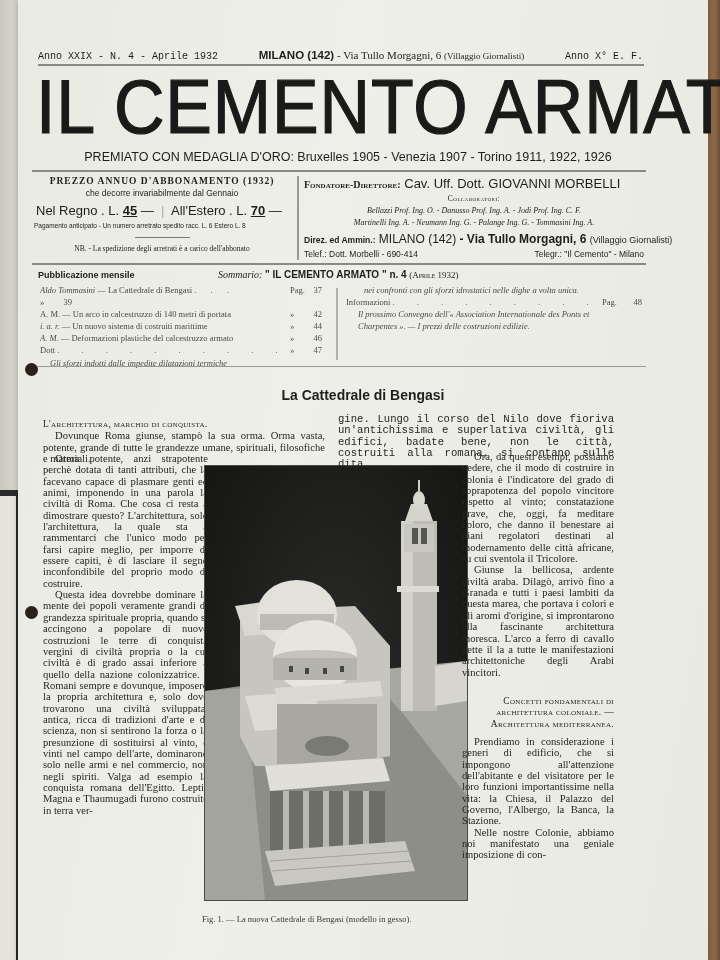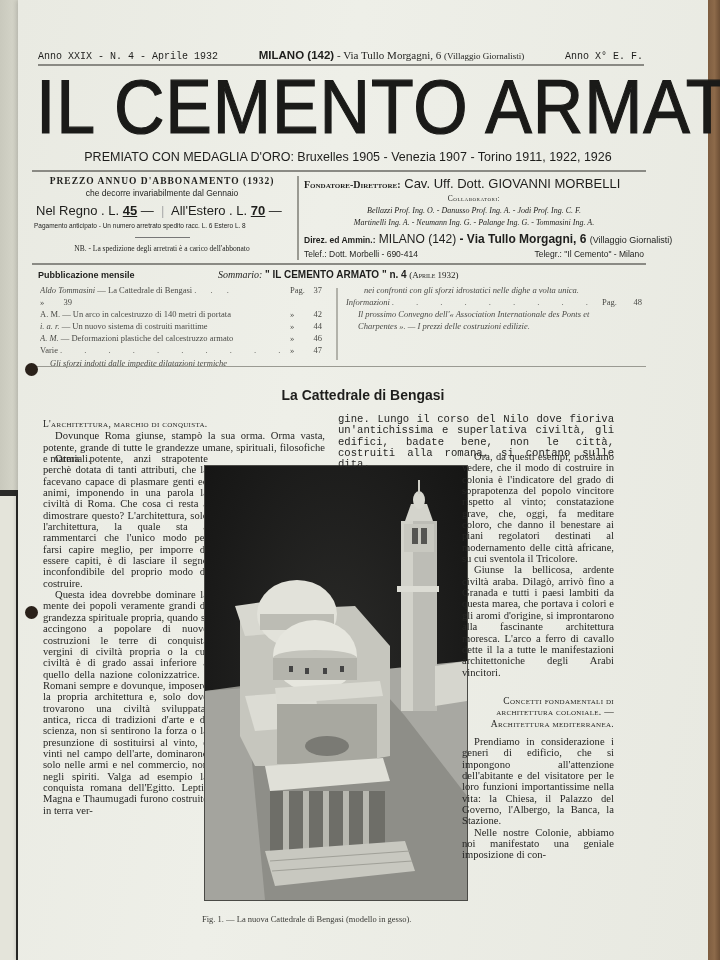--- a/index.html
+++ b/index.html
@@ -74,21 +74,21 @@
   .somm-title .sc { font-variant:small-caps; font-size:9px;}
   .toc { top:284px; left:22px; width:282px; font-size:8.5px; line-height:12.1px; color:#4a4a46; }
   .toc .row { display:flex; white-space:nowrap; }
   .toc .t { flex:1; overflow:hidden; }
   .toc .p { width:18px; text-align:left; }
   .toc .n { width:14px; text-align:right; }
   .toc .sub { font-style:italic; padding-left:10px; }
   .toc2 { top:284px; left:328px; width:296px; font-size:8.5px; line-height:12.1px; color:#4a4a46; }
   .toc2 .it { font-style:italic; padding-left:18px; }
   .toc2 .row { display:flex; }
-  .toc2 .t { flex:1;font-style:italic; }
+  .toc2 .t { flex:1; }
   .tocsep { position:absolute; top:288px; left:318px; width:2px; height:72px; background:#b2b2aa; }
 
   
   .art-title { top:386px; left:0; width:690px; text-align:center; font-size:15.5px; font-weight:bold; font-family:"Liberation Sans", sans-serif; transform:scaleX(0.9);}
   .text { font-size:10.6px; line-height:11.35px; color:#262624; text-align:justify; }
   .sc-head { font-variant:small-caps; font-size:9.5px; letter-spacing:0.3px; }
   .col1-top { top:419px; left:25px; width:282px; }
   .col1 { top:453px; left:25px; width:165px; }
   .col2-top { top:414px; left:320px; width:276px;font-family:Liberation Mono, monospace; }
   .col2 { top:451px; left:444px; width:152px; }
@@ -193,21 +193,21 @@
         <span class="t"><i>i. a. r.</i> <span>— Un nuovo sistema di costruiti marittime</span></span>
         <span class="p">»</span>
         <span class="n">44</span>
       </div>
     <div class="row">
         <span class="t"><i>A. M.</i> <span>— Deformazioni plastiche del calcestruzzo armato</span></span>
         <span class="p">»</span>
         <span class="n">46</span>
       </div>
     <div class="row">
-        <span class="t"><span>Varie</span> <span style="letter-spacing:10px">. . . . . . . . . .</span></span>
+        <span class="t"><span>Dott</span> <span style="letter-spacing:10px">. . . . . . . . . .</span></span>
         <span class="p">»</span>
         <span class="n">47</span>
       </div>
     <div class="sub">Gli sforzi indotti dalle impedite dilatazioni termiche</div>
   </div>
   <div class="tocsep"></div>
   <div class="abs toc2">
     <div class="it">nei confronti con gli sforzi idrostatici nelle dighe a volta unica.</div>
     <div class="row">
       <span class="t"><span>Informazioni</span> <span style="letter-spacing:10px">. . . . . . . . .</span></span>

